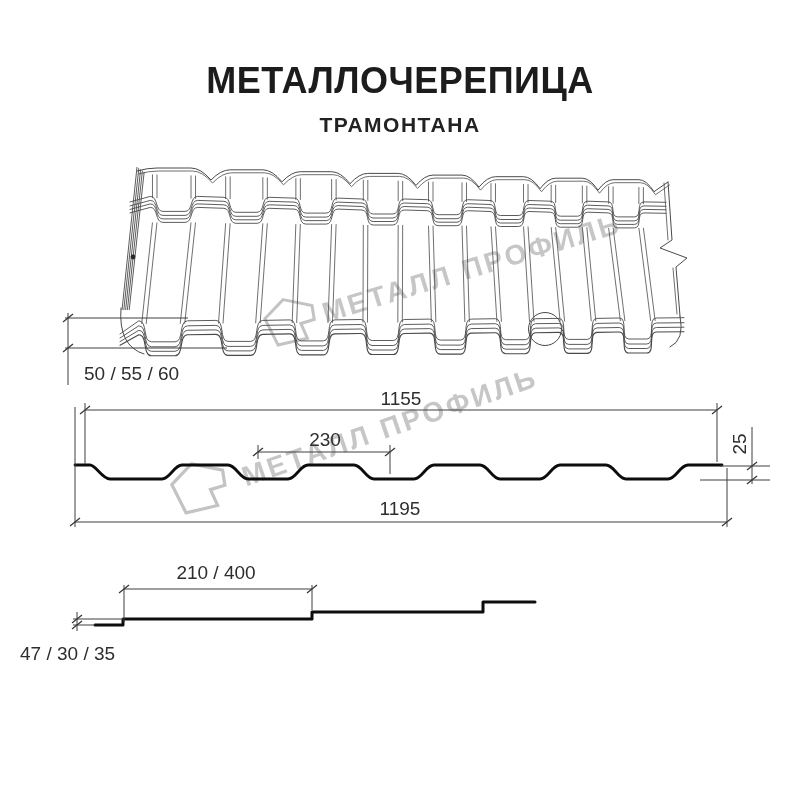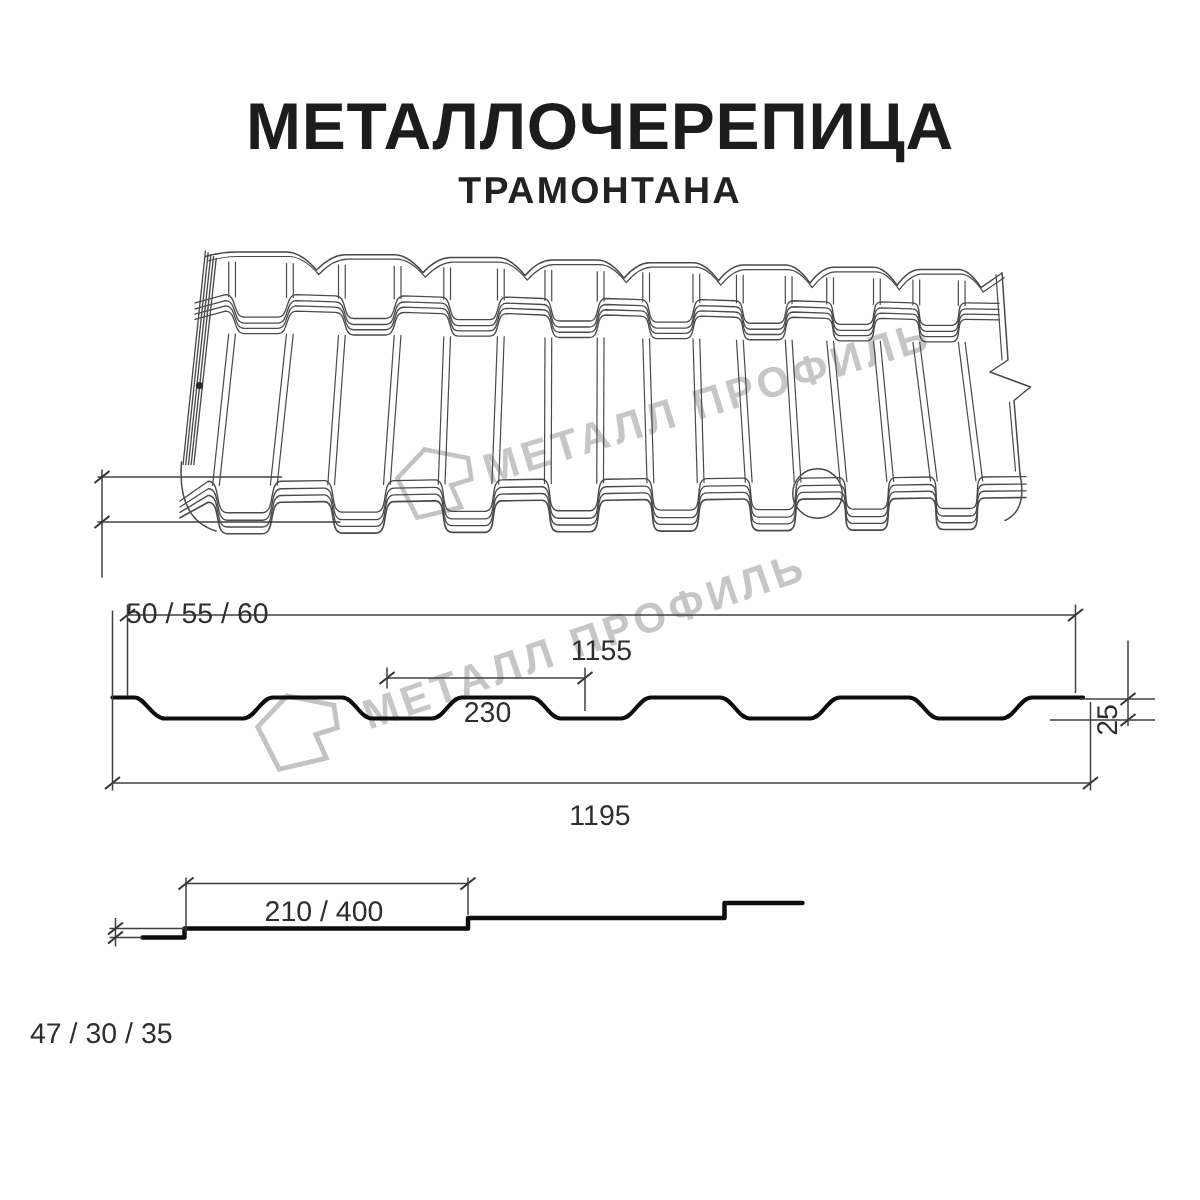--- a/index.html
+++ b/index.html
@@ -1,22 +1,22 @@
 <!DOCTYPE html>
 <html><head>
 <meta charset="utf-8">
 <style>
   html,body{margin:0;padding:0;background:#ffffff;}
   #stage{position:relative;width:800px;height:800px;background:#ffffff;overflow:hidden;
          font-family:"Liberation Sans", sans-serif;}
   .title{position:absolute;left:0;top:60px;width:800px;text-align:center;
-         font-size:44px;font-weight:800;letter-spacing:.5px;color:#1c1c1c;}
+         font-size:36px;font-weight:800;letter-spacing:.5px;color:#1c1c1c;}
   .subtitle{position:absolute;left:0;top:113px;width:800px;text-align:center;
-         font-size:25px;font-weight:600;letter-spacing:1.5px;color:#222;}
-  .dim{position:absolute;font-size:19px;color:#2e2e2e;white-space:nowrap;margin-top:36px;}
+         font-size:21px;font-weight:600;letter-spacing:1.5px;color:#222;}
+  .dim{position:absolute;font-size:19px;color:#2e2e2e;white-space:nowrap;}
   .dim.center{transform:translateX(-50%);}
   .dim.rot{transform:rotate(-90deg);transform-origin:center center;}
   .wm{position:absolute;color:#b9b9b9;opacity:.8;font-weight:700;font-size:28px;
       letter-spacing:3px;white-space:nowrap;transform-origin:0 50%;}
   .wm.one{left:323px;top:298px;transform:rotate(-17deg);}
   .wm.two{left:243px;top:462px;transform:rotate(-19deg);}
   .wm-house{position:absolute;}
   svg#art{position:absolute;left:0;top:0;}
 </style>
 </head>

